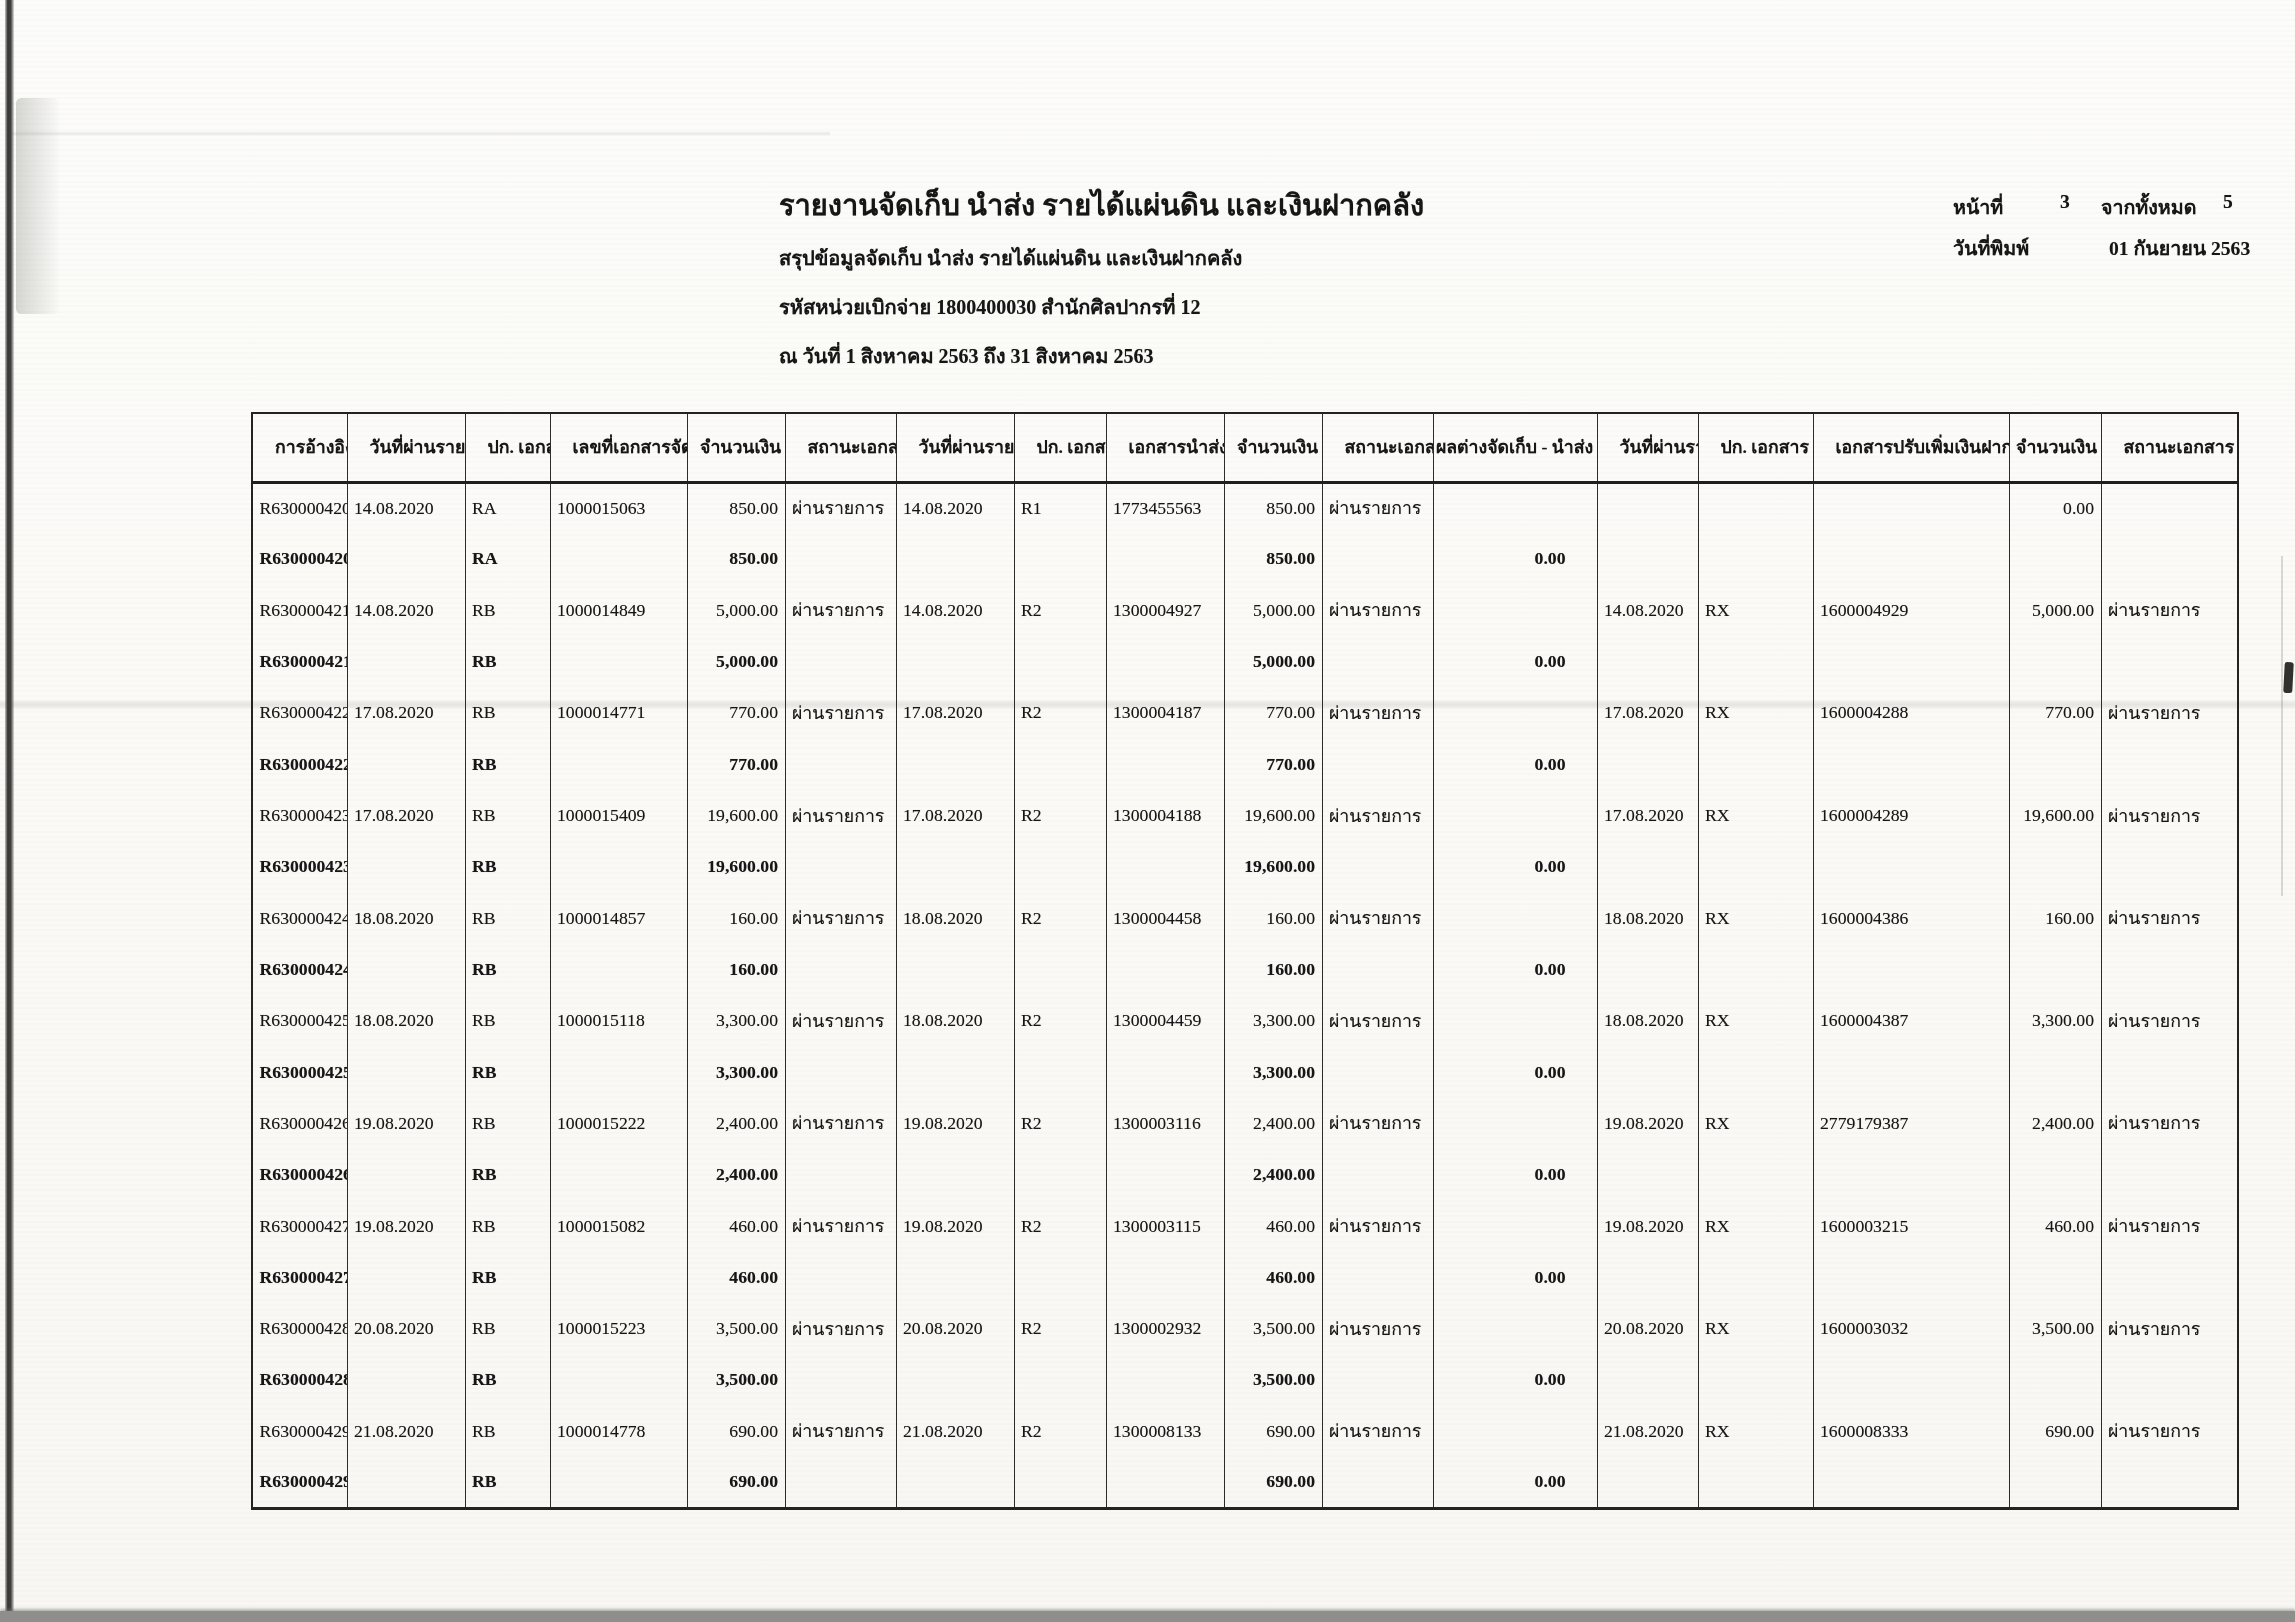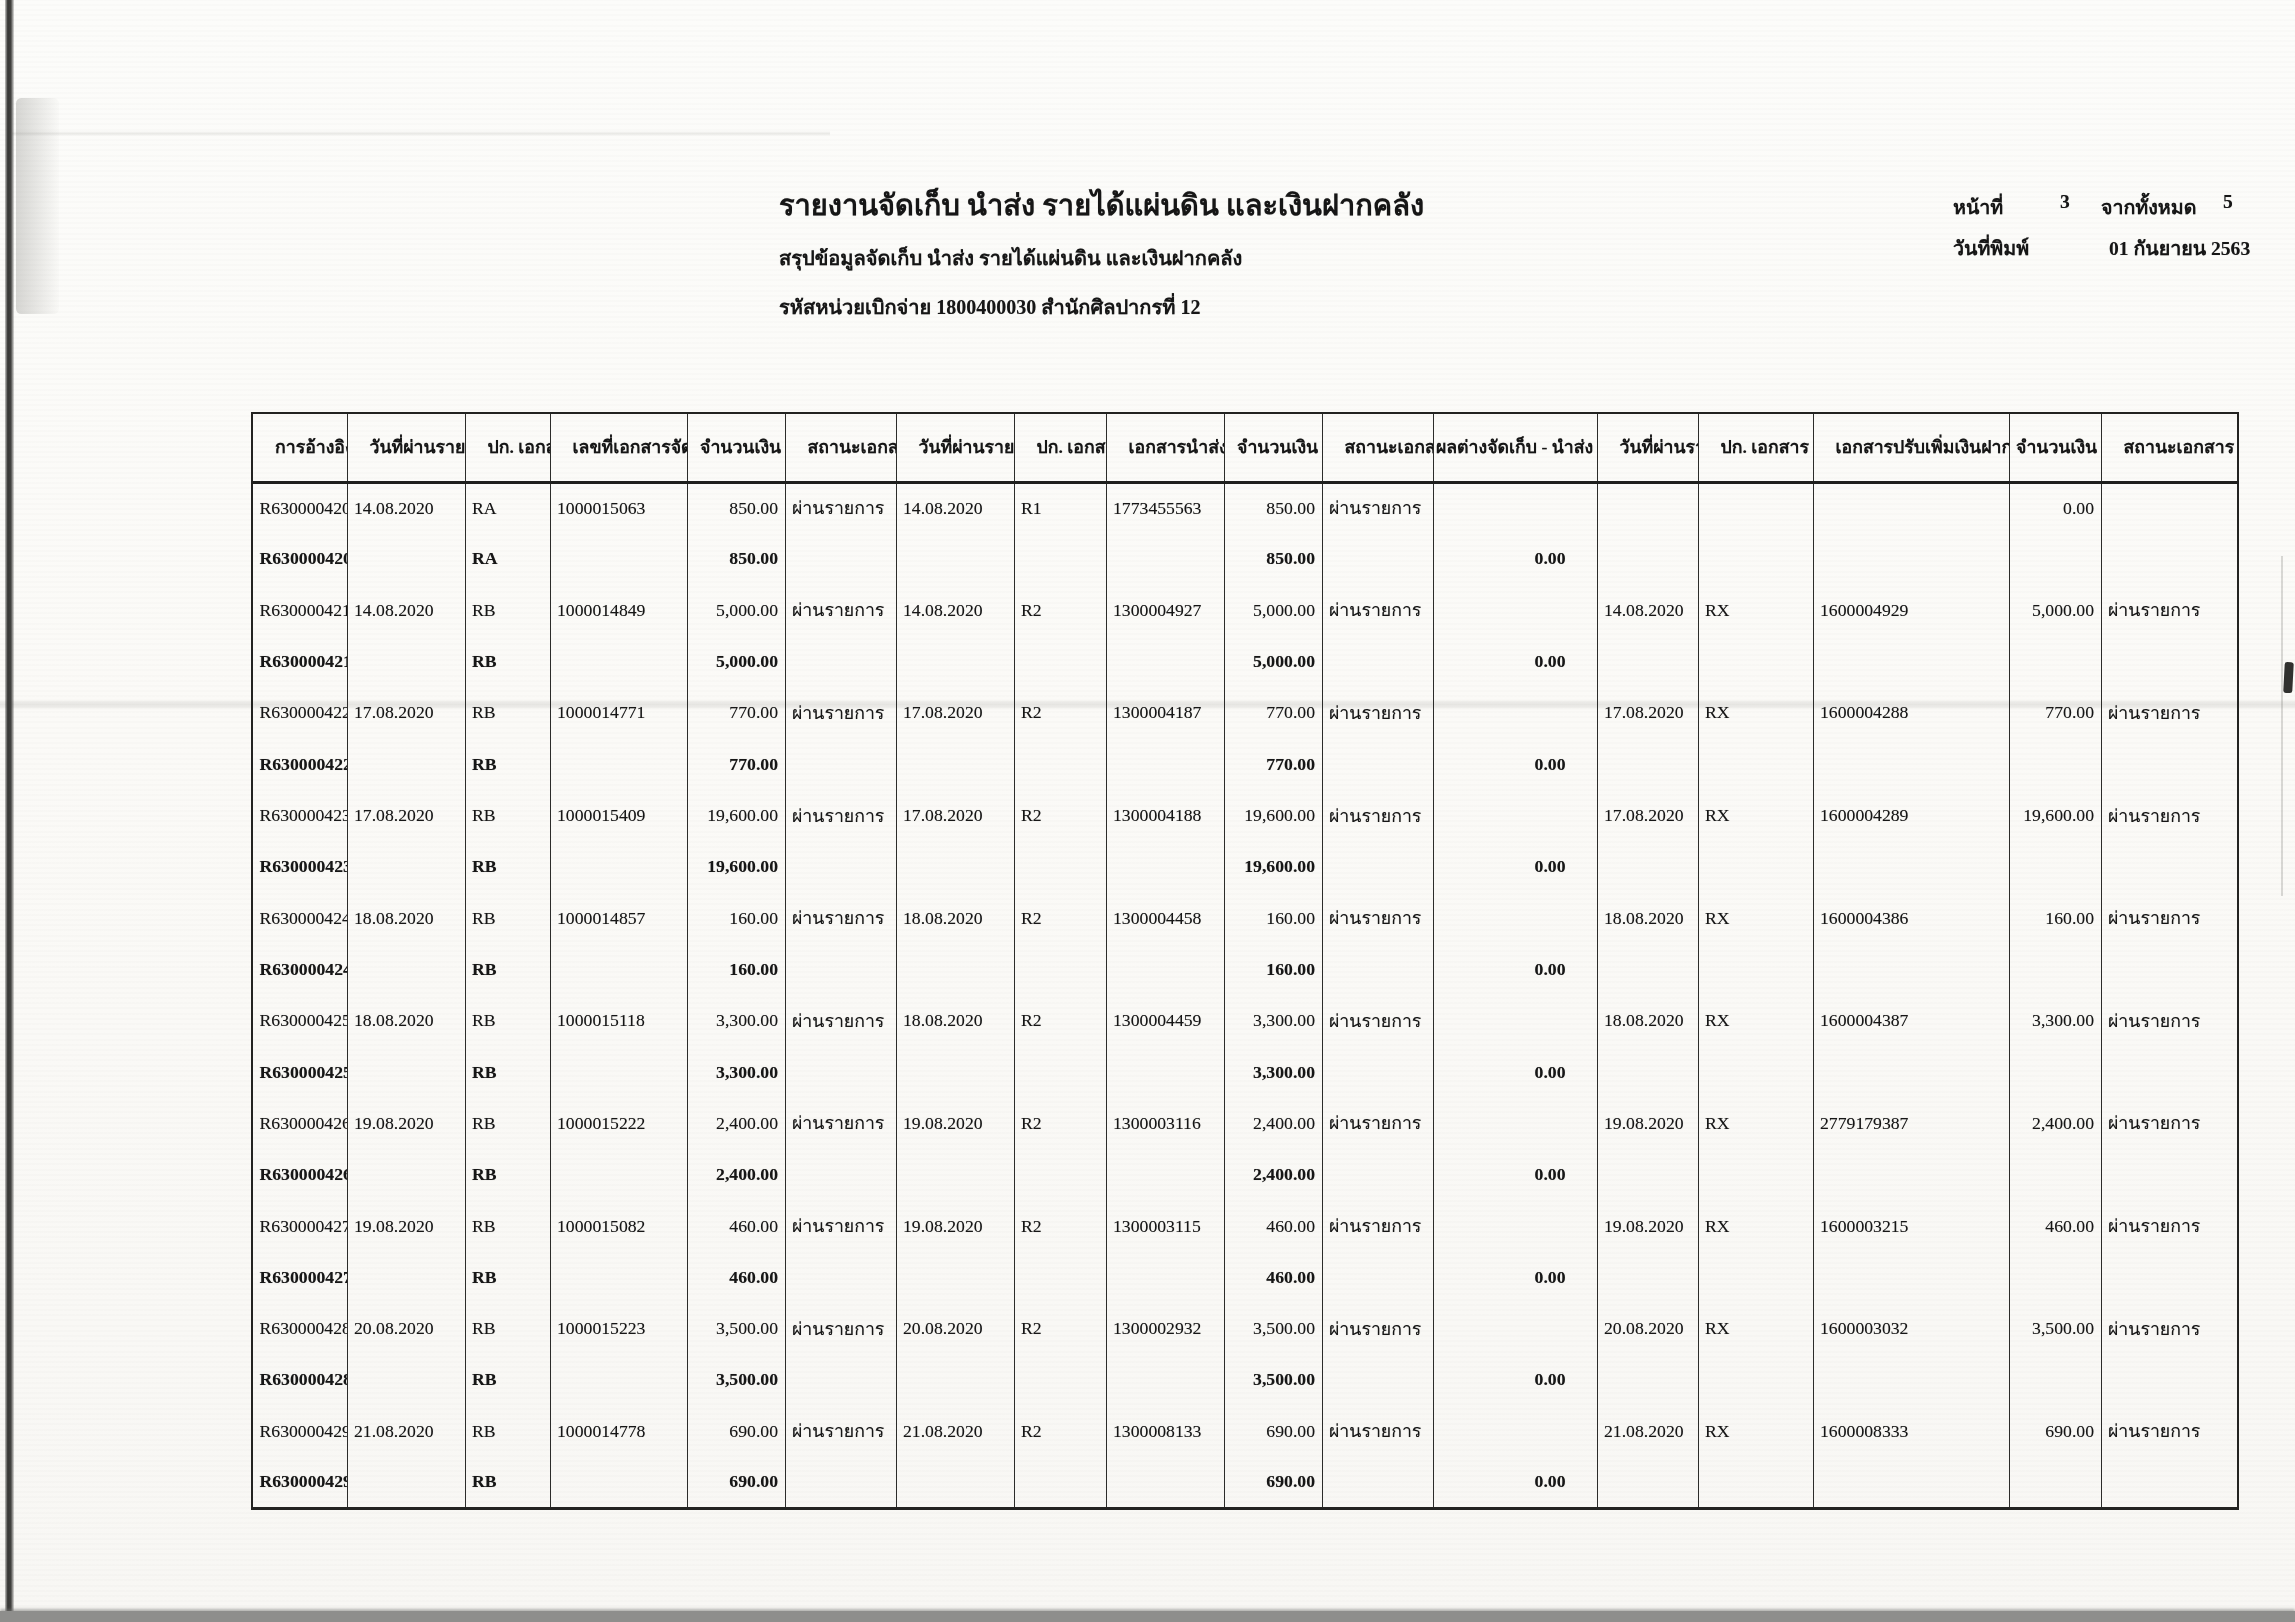--- a/index.html
+++ b/index.html
@@ -109,20 +109,21 @@
   <div class="scan-streak-1"></div>
   <div class="scan-line-right"></div>
   <div class="scan-mark-right"></div>
   <div class="scan-edge-left"></div>
   <div class="scanner-strip-bottom"></div>
 
   <div class="header-center">
     <div class="report-title">รายงานจัดเก็บ นำส่ง รายได้แผ่นดิน และเงินฝากคลัง</div>
     <div class="report-subline">สรุปข้อมูลจัดเก็บ นำส่ง รายได้แผ่นดิน และเงินฝากคลัง</div>
     <div class="report-subline">รหัสหน่วยเบิกจ่าย 1800400030 สำนักศิลปากรที่ 12</div>
+    <div class="report-subline">ณ วันที่ 1 สิงหาคม 2563 ถึง 31 สิงหาคม 2563</div>
   </div>
 
   <div class="header-right">
     <div class="hr-line">
       <span class="pos-a">หน้าที่</span>
       <span class="pos-b">3</span>
       <span class="pos-c">จากทั้งหมด</span>
       <span class="pos-d">5</span>
     </div>
     <div class="hr-line">

